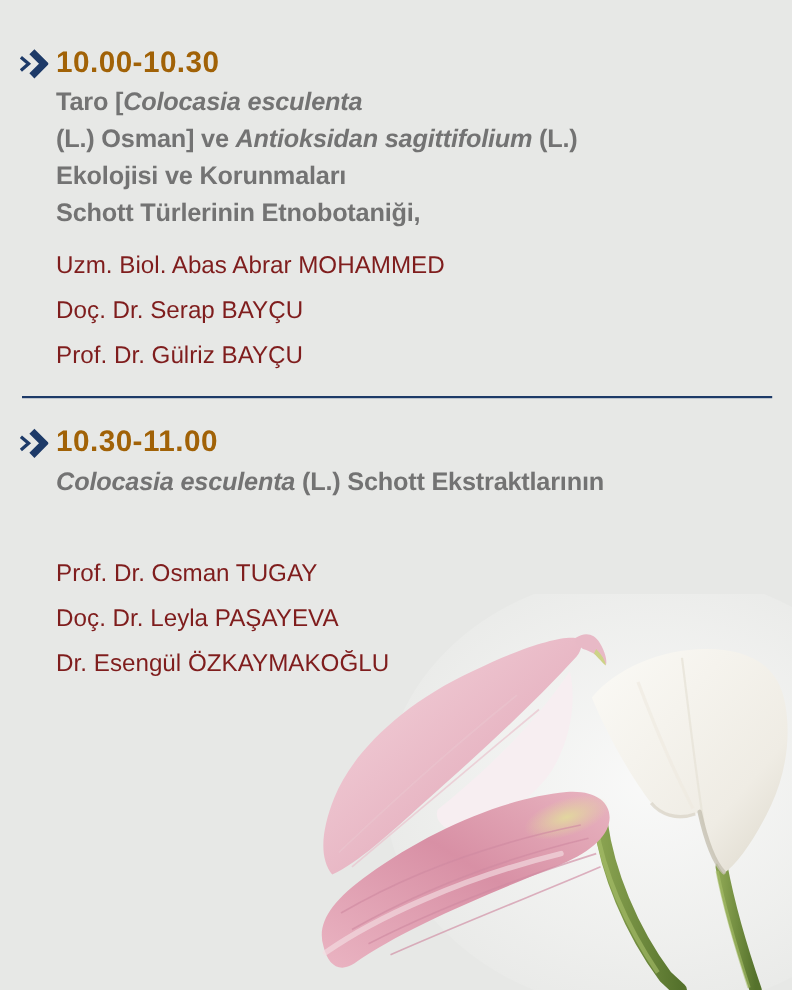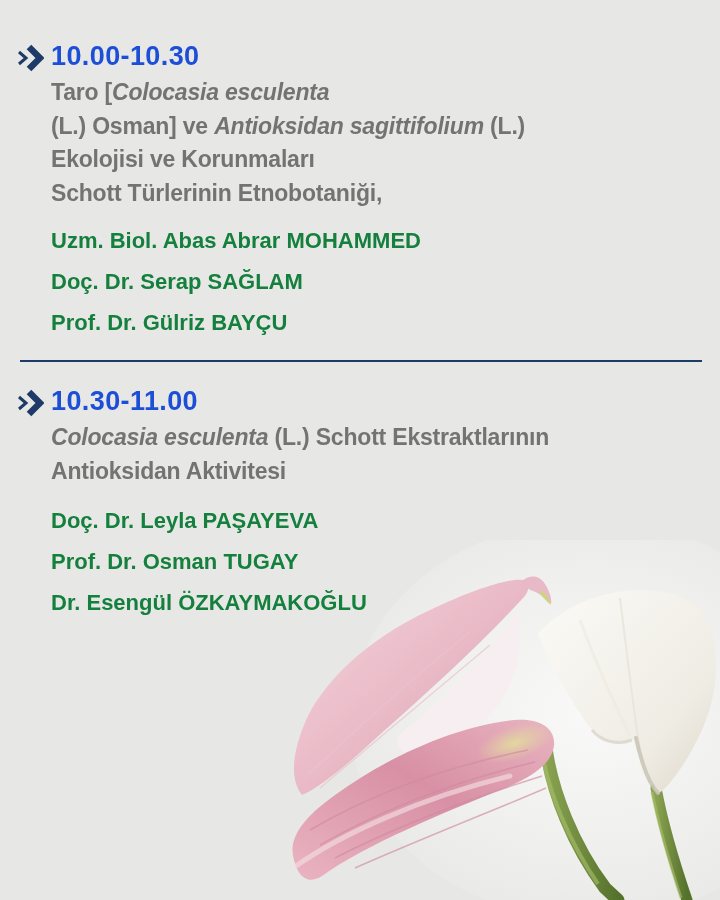--- a/index.html
+++ b/index.html
@@ -7,36 +7,36 @@
     position:relative; width:720px; height:900px;
     background:#e7e8e6; overflow:hidden;
     font-family:"Liberation Sans", sans-serif;
     color:#1d3a68;
   }
   .chevron { position:absolute; left:16px; width:28px; height:28px; }
   .chevron-1 { top:44px; }
   .chevron-2 { top:389px; }
   .time {
     position:absolute; left:51px;
-    font-size:27px; font-weight:700; letter-spacing:.4px; color:#1d4ed8;text-align:right;
+    font-size:27px; font-weight:700; letter-spacing:.4px; color:#a16207;text-align:right;
   }
   .time-1 { top:41px; }
   .time-2 { top:386px; }
   .title {
     position:absolute; left:51px; width:650px;
     font-size:23px; font-weight:700; line-height:33.5px;
     letter-spacing:-.2px; color:#737373;
   }
   .title-1 { top:76px; }
   .title-2 { top:421px; }
   .title .line { white-space:nowrap; }
   .it { font-style:italic; }
   .speakers {
     position:absolute; left:51px; width:560px;
-    font-size:22px; font-weight:700; color:#15803d;
+    font-size:22px; font-weight:400; color:#7f1d1d;
   }
   .speakers-1 { top:228px; }
   .speakers-2 { top:508px; }
   .speaker { height:41px; line-height:26px; white-space:nowrap; }
   .divider {
     position:absolute; left:20px; top:360px; width:682px; height:2px;
     background:#1d3a68;
   }
   .flowers { position:absolute; left:280px; top:540px; width:440px; height:360px; }
 </style>
@@ -125,36 +125,35 @@
 
   <div class="title title-1">
     <div class="line"><span>Taro [</span><span class="it">Colocasia esculenta</span></div>
     <div class="line"><span>(L.) Osman] ve </span><span class="it">Antioksidan sagittifolium</span><span> (L.)</span></div>
     <div class="line"><span>Ekolojisi ve Korunmaları</span></div>
     <div class="line"><span>Schott Türlerinin Etnobotaniği,</span></div>
   </div>
 
   <div class="speakers speakers-1">
     <div class="speaker">Uzm. Biol. Abas Abrar MOHAMMED</div>
-    <div class="speaker">Doç. Dr. Serap SAĞLAM</div>
+    <div class="speaker">Doç. Dr. Serap BAYÇU</div>
     <div class="speaker">Prof. Dr. Gülriz BAYÇU</div>
   </div>
 
   <div class="divider"></div>
 
   <svg class="chevron chevron-2" viewBox="0 0 28 28">
     <path d="M3,8 L10,14 L3,20" fill="none" stroke="#1d3a68" stroke-width="3"></path>
     <path d="M13,3 L24,14 L13,25" fill="none" stroke="#1d3a68" stroke-width="6.5"></path>
   </svg>
   <div class="time time-2">10.30-11.00</div>
 
   <div class="title title-2">
     <div class="line"><span class="it">Colocasia esculenta</span><span> (L.) Schott Ekstraktlarının</span></div>
-    <div class="line"><span>Antioksidan Aktivitesi</span></div>
   </div>
 
   <div class="speakers speakers-2">
+    <div class="speaker">Prof. Dr. Osman TUGAY</div>
     <div class="speaker">Doç. Dr. Leyla PAŞAYEVA</div>
-    <div class="speaker">Prof. Dr. Osman TUGAY</div>
     <div class="speaker">Dr. Esengül ÖZKAYMAKOĞLU</div>
   </div>
 
 </div>
 
 </body></html>

